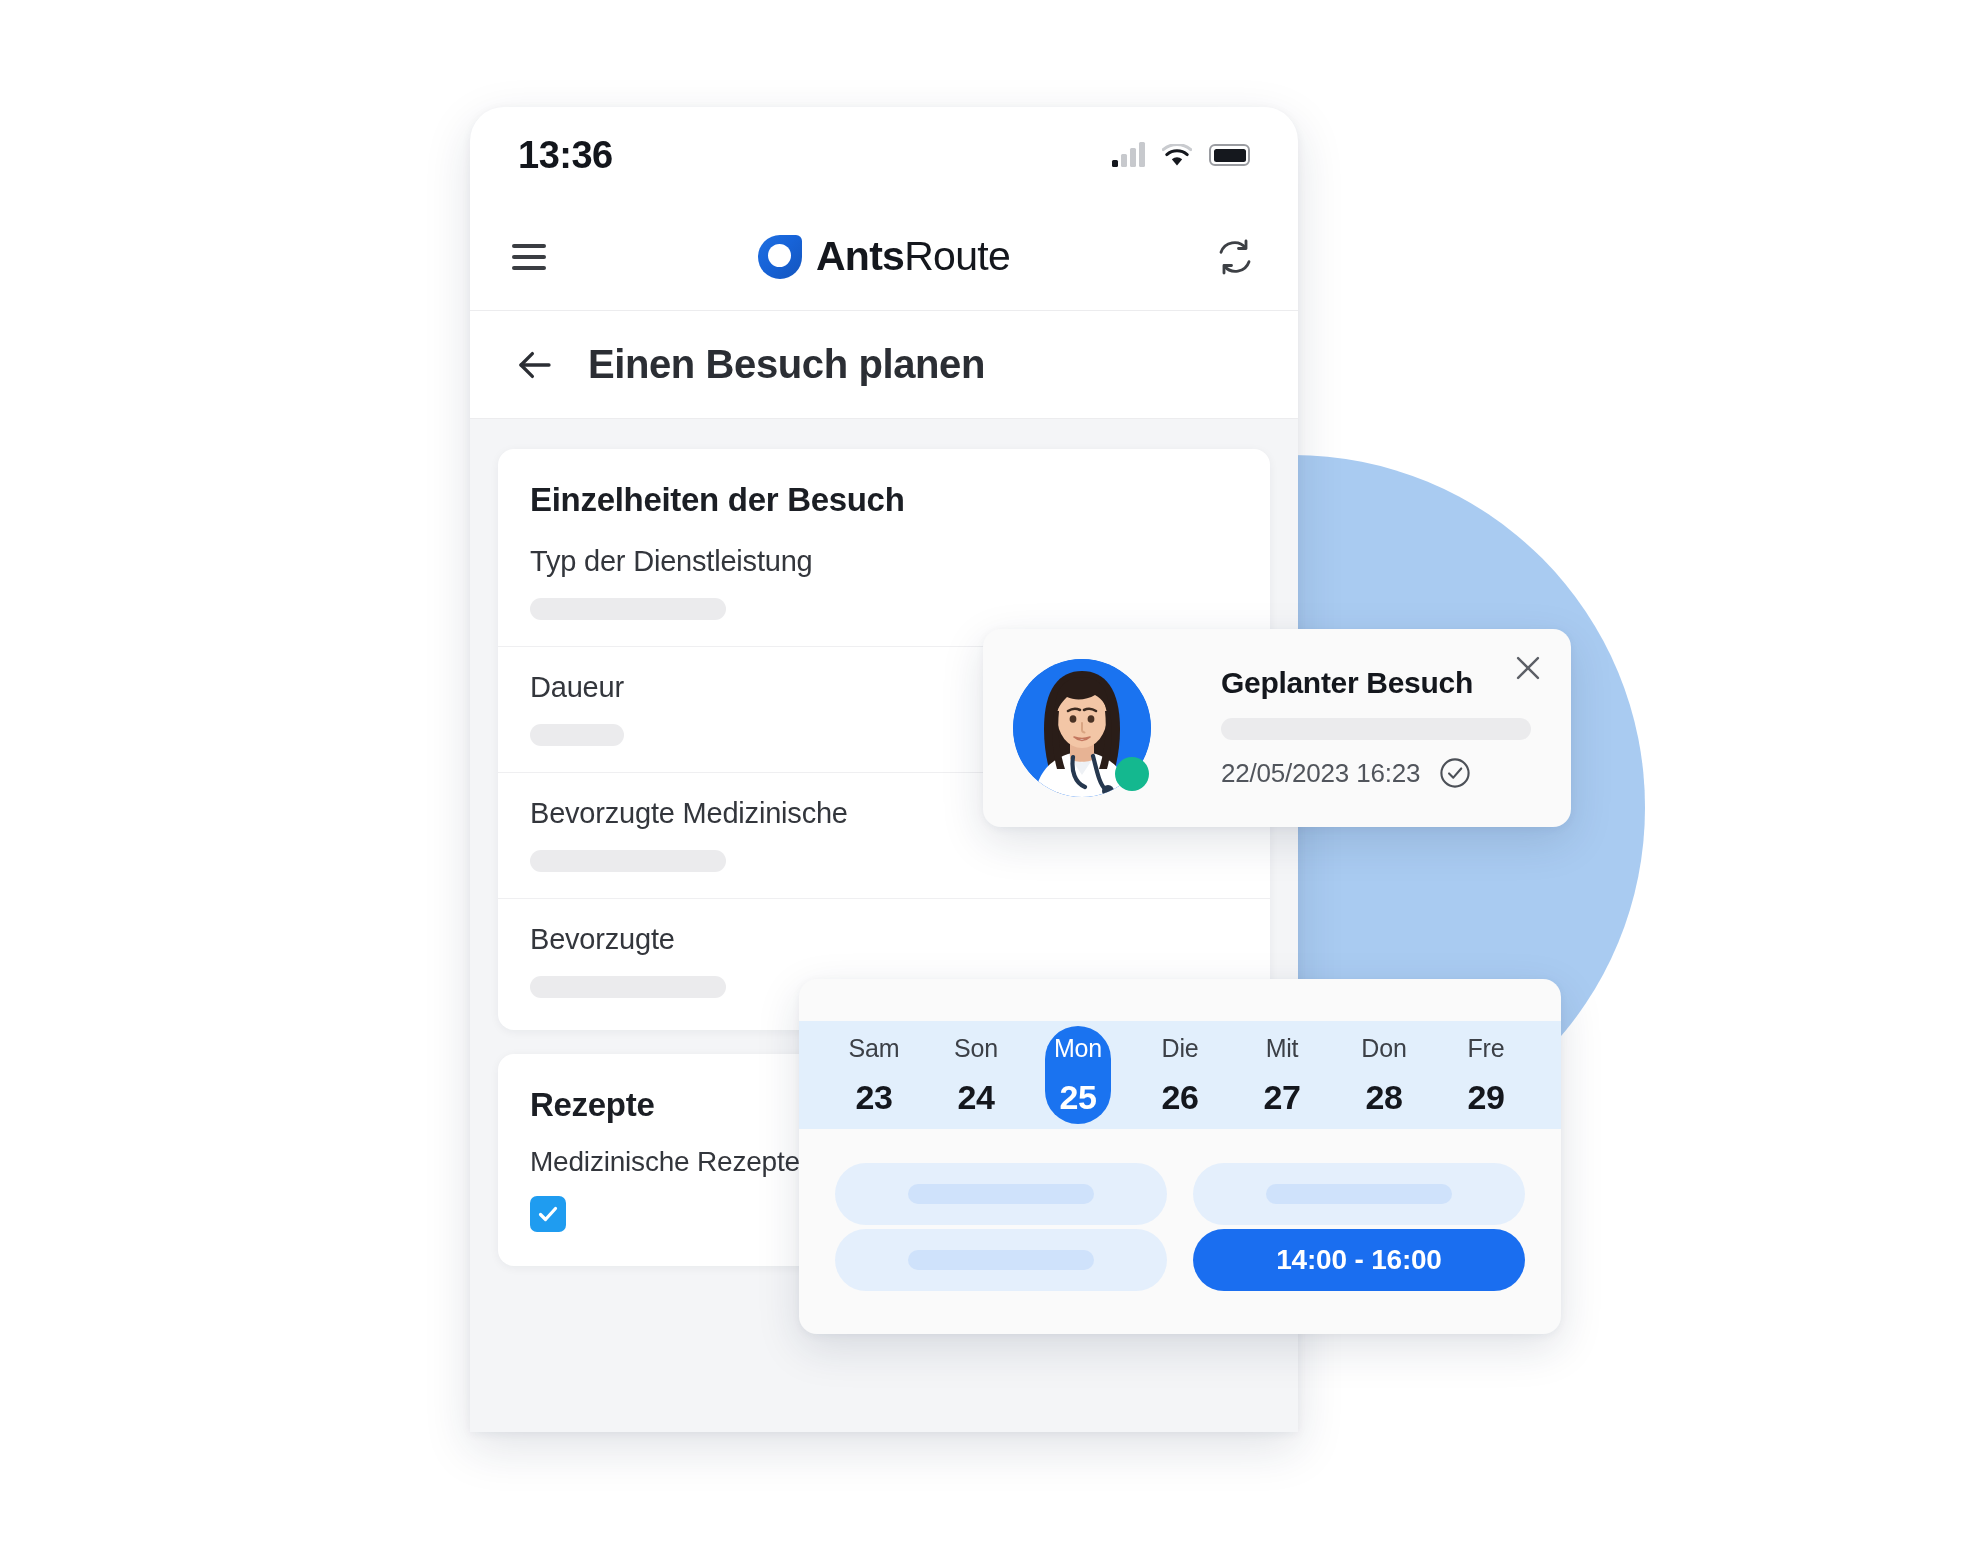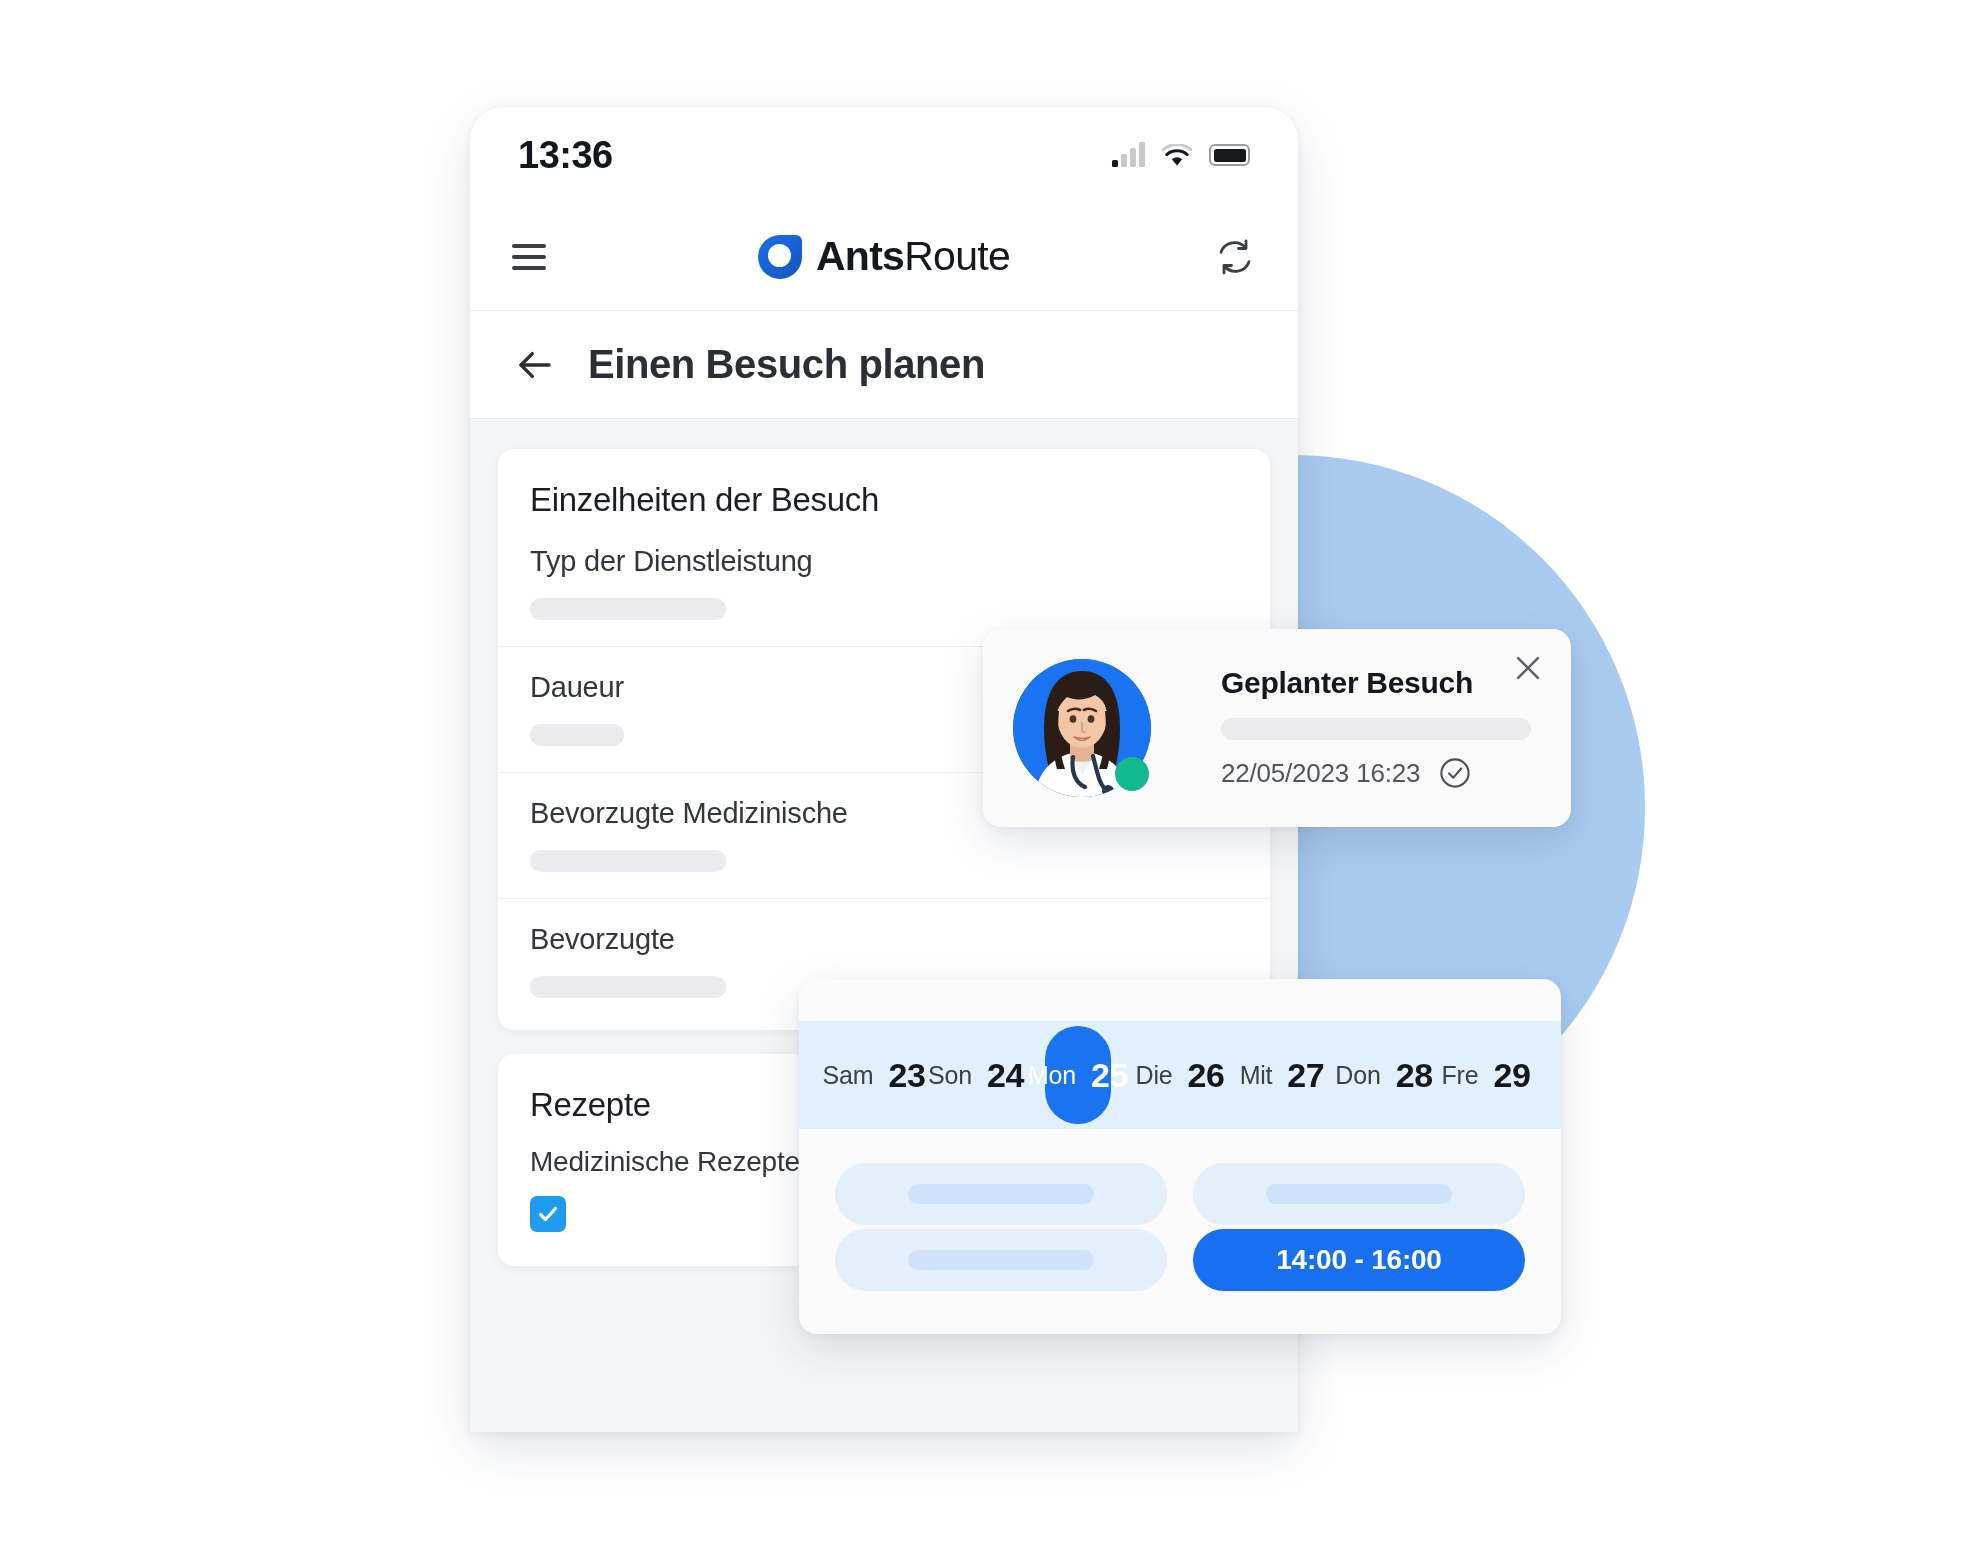--- a/index.html
+++ b/index.html
@@ -159,21 +159,21 @@
 
   .card {
     background: #ffffff;
     border-radius: 16px;
     box-shadow: 0 2px 10px rgba(20,30,50,.055);
     padding: 0 0 6px 0;
     margin-bottom: 24px;
   }
   .card h2 {
     font-size: 33px;
-    font-weight: 400;
+    font-weight: 700;
     color: #1b1e24;
     letter-spacing: -.3px;
     padding: 32px 32px 22px;
   }
   .field {
     padding: 24px 32px 26px;
     border-top: 1.5px solid #efeff1;
   }
   .field:first-of-type { border-top: none; padding-top: 4px; }
   .field-label {
@@ -277,21 +277,21 @@
     height: 108px;
     display: flex;
     align-items: center;
     justify-content: space-around;
     padding: 0 24px;
   }
   .day {
     width: 66px;
     height: 98px;
     display: flex;
-    flex-direction: row;
+    flex-direction: column;
     align-items: center;
     justify-content: center;
     gap: 15px;
     border-radius: 33px;
     cursor: pointer;
     text-align: center;
   }
   .day .dow { font-size: 25px; color: #3c4047; letter-spacing: -.2px; }
   .day .dnum { font-size: 34px; font-weight: 700; color: #14171d; letter-spacing: -.4px; }
   .day.sel { background: #1a73f0; }

